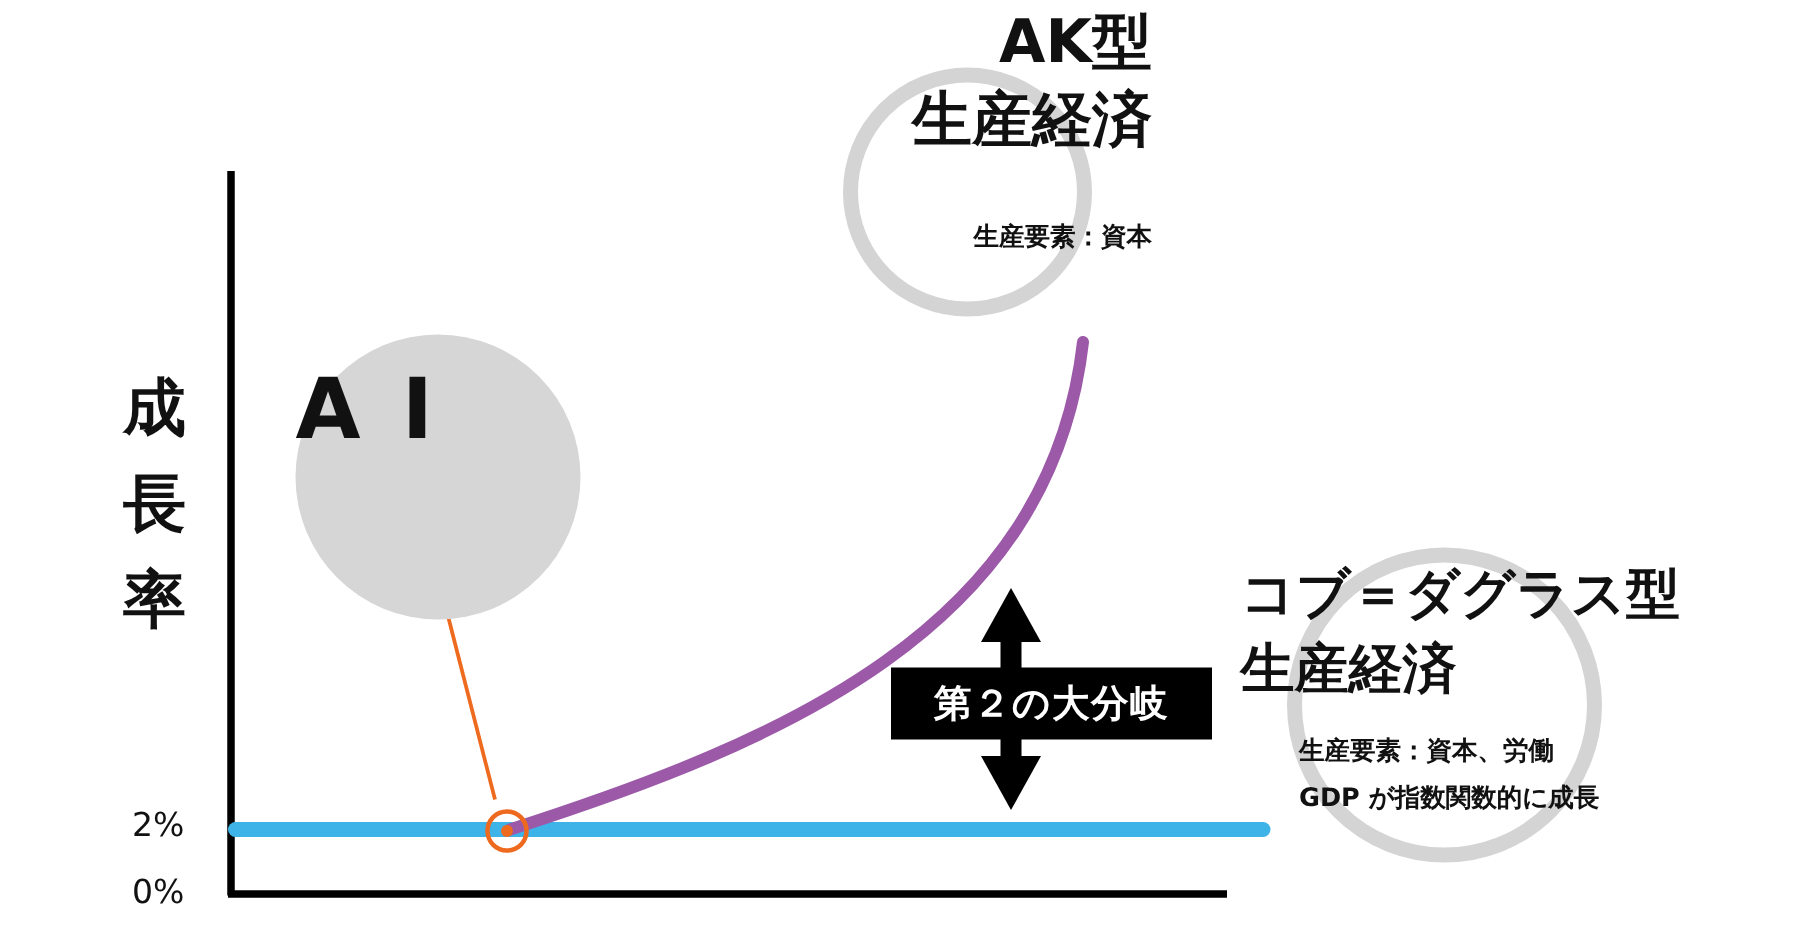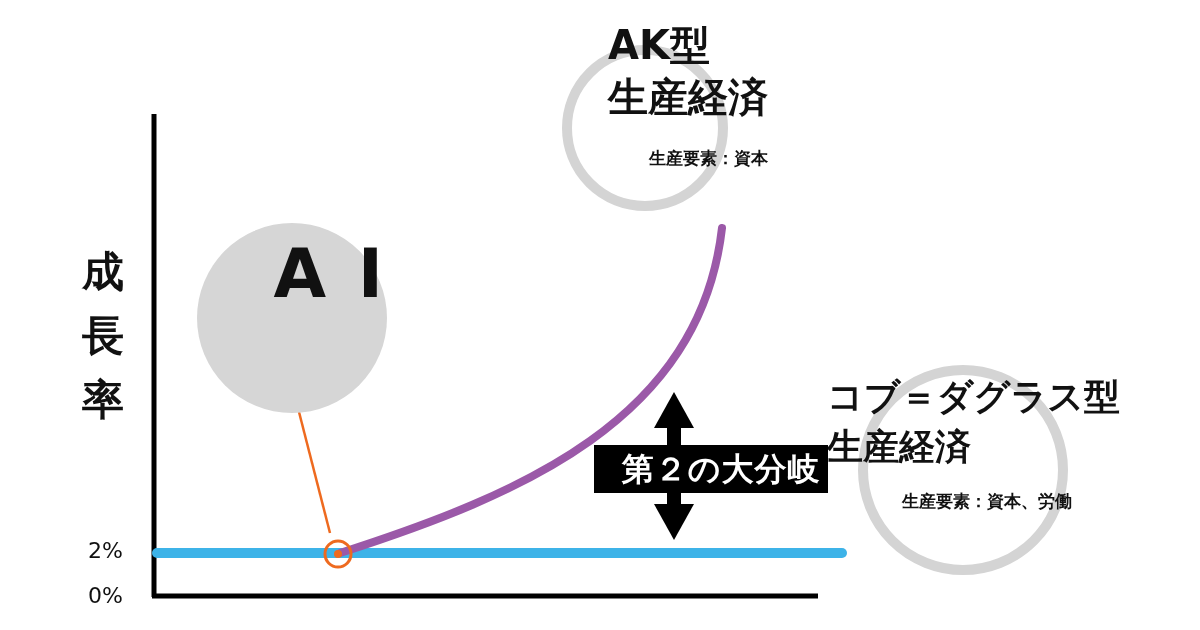--- a/index.html
+++ b/index.html
@@ -4,26 +4,26 @@
 <style>
   html, body { margin:0; padding:0; }
   body { width:1200px; height:630px; background:#ffffff; position:relative; overflow:hidden;
          font-family:"DejaVu Sans","Liberation Sans",sans-serif; color:#111; }
   .abs { position:absolute; }
   svg.canvas { position:absolute; left:0; top:0; }
   .ylabel { left:78px; top:240px; width:50px; font-size:42px; font-weight:bold; line-height:64px; text-align:center; }
   .ylabel span { display:block; }
   .tick { font-size:22px; left:88px; width:50px; text-align:left; }
   .ai-circle { left:197px; top:223px; width:190px; height:190px; border-radius:50%; background:#d6d6d6; }
-  .ai-text { left:197px; top:240px; width:190px; text-align:right; font-weight:bold; font-size:68px; line-height:68px; letter-spacing:4px; }
-  .ak-title { right:432px; top:19px; font-weight:bold; font-size:40px; line-height:52px; }
+  .ai-text { left:197px; top:240px; width:190px; text-align:left; font-weight:bold; font-size:56px; line-height:68px; letter-spacing:4px; }
+  .ak-title { right:432px; top:2px; text-align:right; font-weight:bold; font-size:40px; line-height:52px; }
   .ak-sub { right:432px; top:142px; text-align:right; font-weight:bold; font-size:17px; line-height:33px; }
   .cd-title { left:827px; top:372px; font-weight:bold; font-size:36px; line-height:50px; white-space:nowrap; }
-  .cd-sub { left:866px; top:486px; font-weight:bold; font-size:17px; line-height:31px; white-space:nowrap;margin-left:36px; }
-  .div-label { left:594px; top:445px; width:214px; height:48px; background:#000; color:#fff; font-weight:bold; font-size:32px; line-height:48px; text-align:center; letter-spacing:1px;padding-left:20px; }
+  .cd-sub { left:866px; top:486px; font-weight:bold; font-size:17px; line-height:31px; white-space:nowrap; }
+  .div-label { left:594px; top:445px; width:214px; height:48px; background:#000; color:#fff; font-weight:bold; font-size:25px; line-height:48px; text-align:center; letter-spacing:1px; }
 </style>
 </head>
 <body>
 
 <svg class="canvas" width="1200" height="630" viewBox="0 0 1200 630">
 
   <circle cx="645" cy="128" r="78" fill="none" stroke="#d4d4d4" stroke-width="10"></circle>
   <circle cx="963" cy="470" r="100" fill="none" stroke="#d4d4d4" stroke-width="10"></circle>
 
   <line x1="154" y1="114" x2="154" y2="597" stroke="#000" stroke-width="5"></line>
@@ -65,15 +65,16 @@
 <div class="abs ak-sub">
   <div>生産要素：資本</div>
 </div>
 
 <div class="abs cd-title">
   <div>コブ＝ダグラス型</div>
   <div>生産経済</div>
 </div>
 <div class="abs cd-sub">
   <div>生産要素：資本、労働</div>
+  <div>GDP が指数関数的に成長</div>
 </div>
 
 <div class="abs div-label">第２の大分岐</div>
 
 </body></html>

